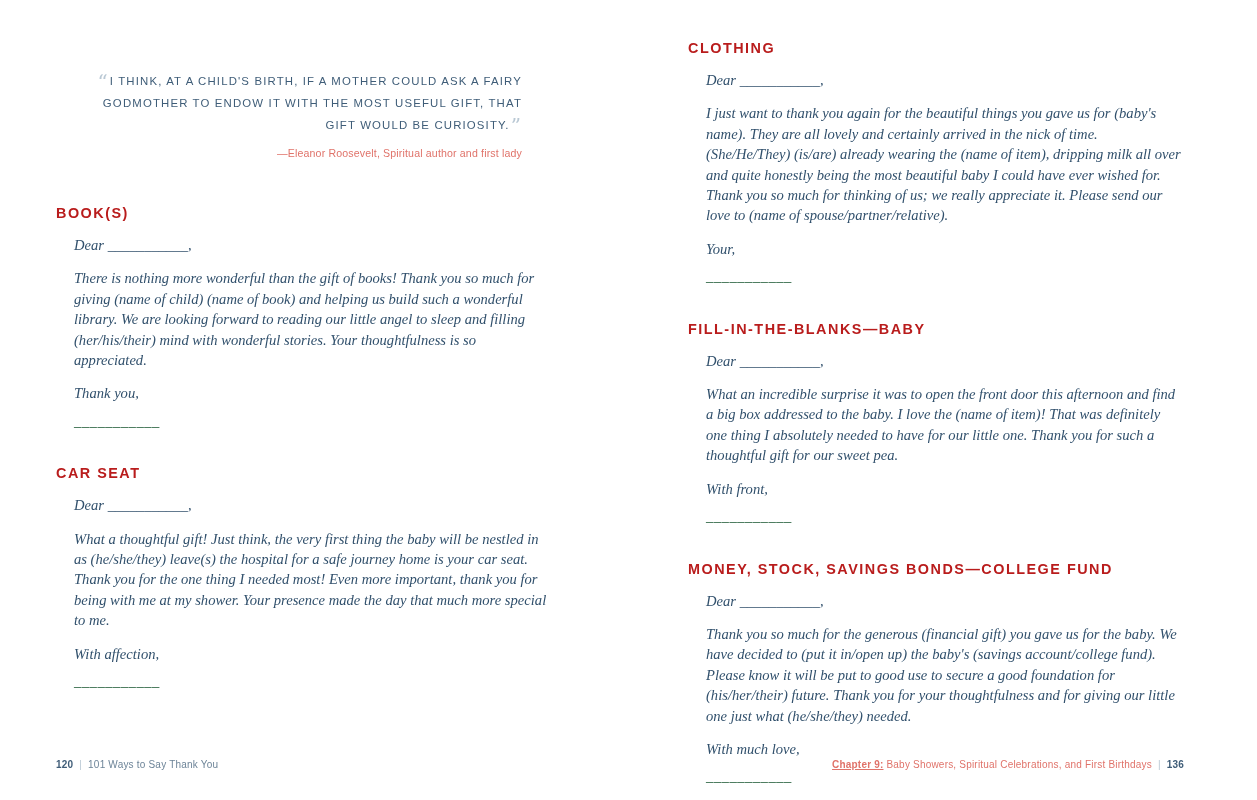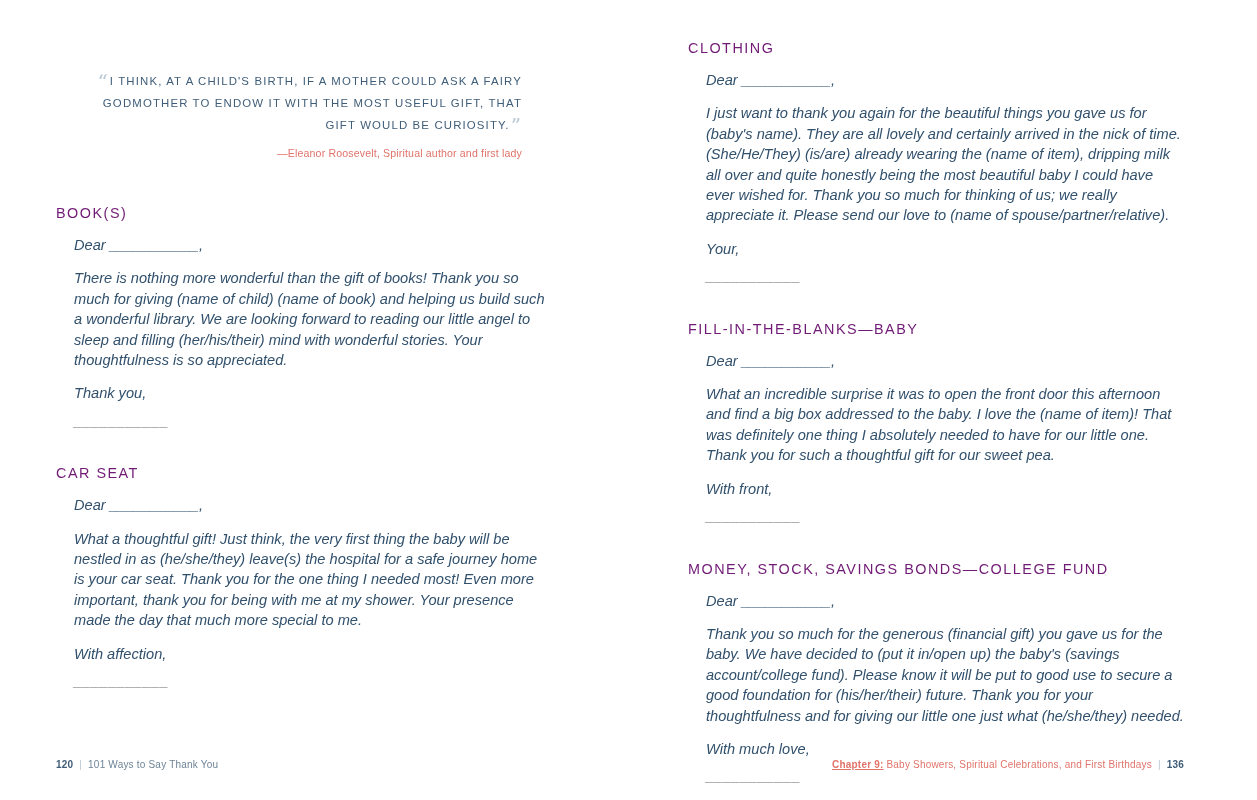--- a/index.html
+++ b/index.html
@@ -67,43 +67,43 @@
   }
 
   
   .section {
     margin-top: 34px;
   }
   .section:first-of-type { margin-top: 0; }
   .sec-title {
     font-family: "Liberation Sans", sans-serif;
     font-size: 14.4px;
-    font-weight: 400;
+    font-weight: 700;
     letter-spacing: 1.5px;
-    color: #701a75;
+    color: #b91c1c;
     text-transform: uppercase;
     margin: 0 0 14px 0;
   }
   .body-block {
     padding-left: 18px;
   }
   .salutation, .para, .closing, .sigline {
-    font-family: Liberation Sans, sans-serif;
+    font-family: Liberation Serif, serif;
     font-style: italic;
     font-size: 14.6px;
     line-height: 20.4px;
     color: #31506c;
     margin: 0;
   }
   .salutation { margin-bottom: 13px; }
   .para { margin-bottom: 13px; }
   .closing { margin-bottom: 7px; }
   .sigline {
     letter-spacing: 0.5px;
-    color: #737373;
+    color: #14532d;
   }
 
   
   .footer {
     position: absolute;
     bottom: 30px;
     font-family: "Liberation Sans", sans-serif;
     font-size: 10px;
     letter-spacing: 0.2px;
     white-space: nowrap;

